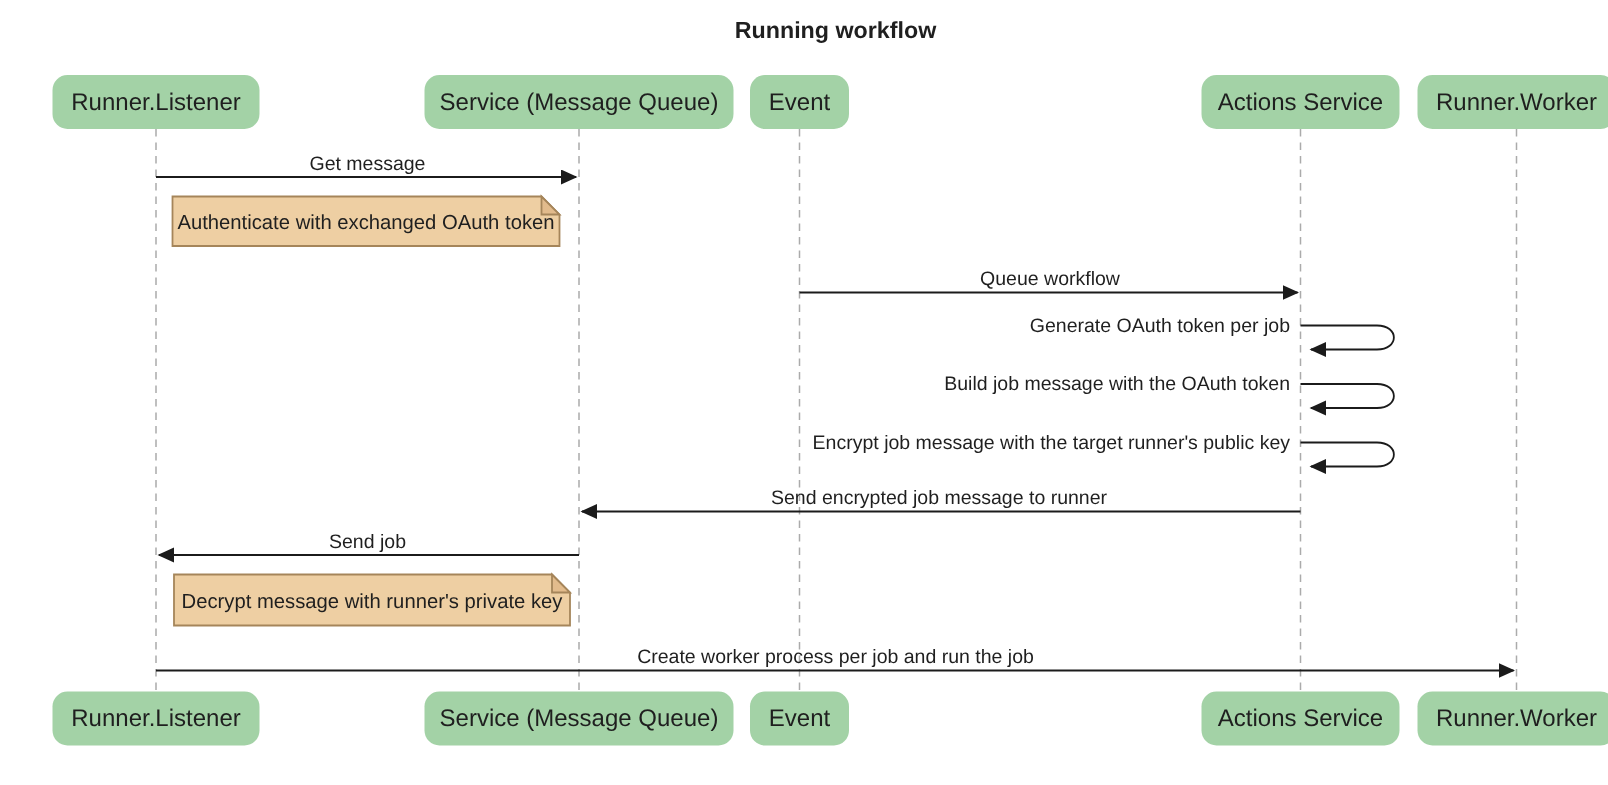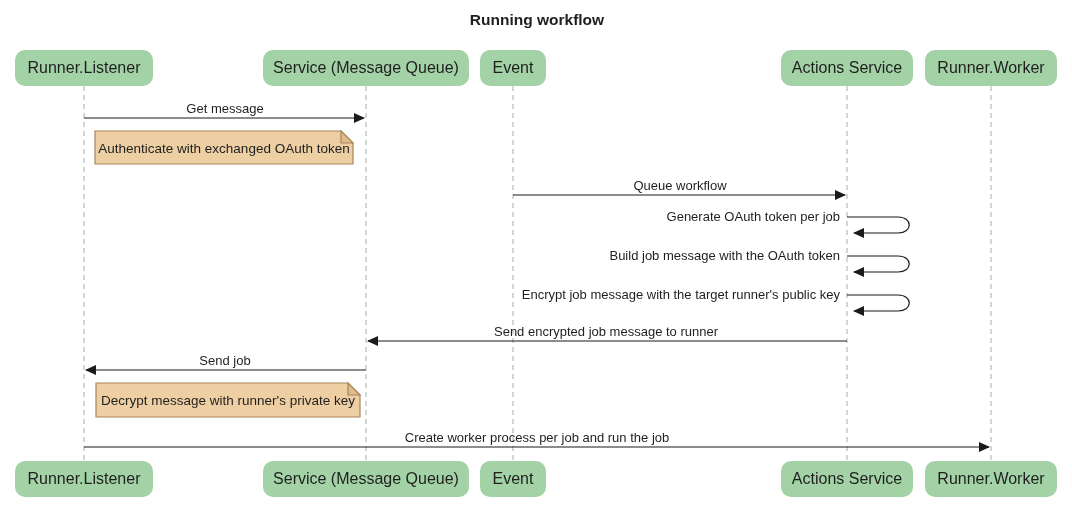--- a/index.html
+++ b/index.html
@@ -7,20 +7,21 @@
     padding: 0;
     background: #ffffff;
     width: 1072px;
     height: 523px;
     overflow: hidden;
   }
   .diagram-wrap {
     width: 981px;
     height: 523px;
     font-family: "Liberation Sans", sans-serif;
+    margin-left: 20px;
   }
   svg { display: block; }
 
   .title-text {
     font-family: "Liberation Sans", sans-serif;
     font-size: 15.5px;
     font-weight: bold;
     fill: var(--text-color, #1f1f1f);
   }
   .actor-box {

